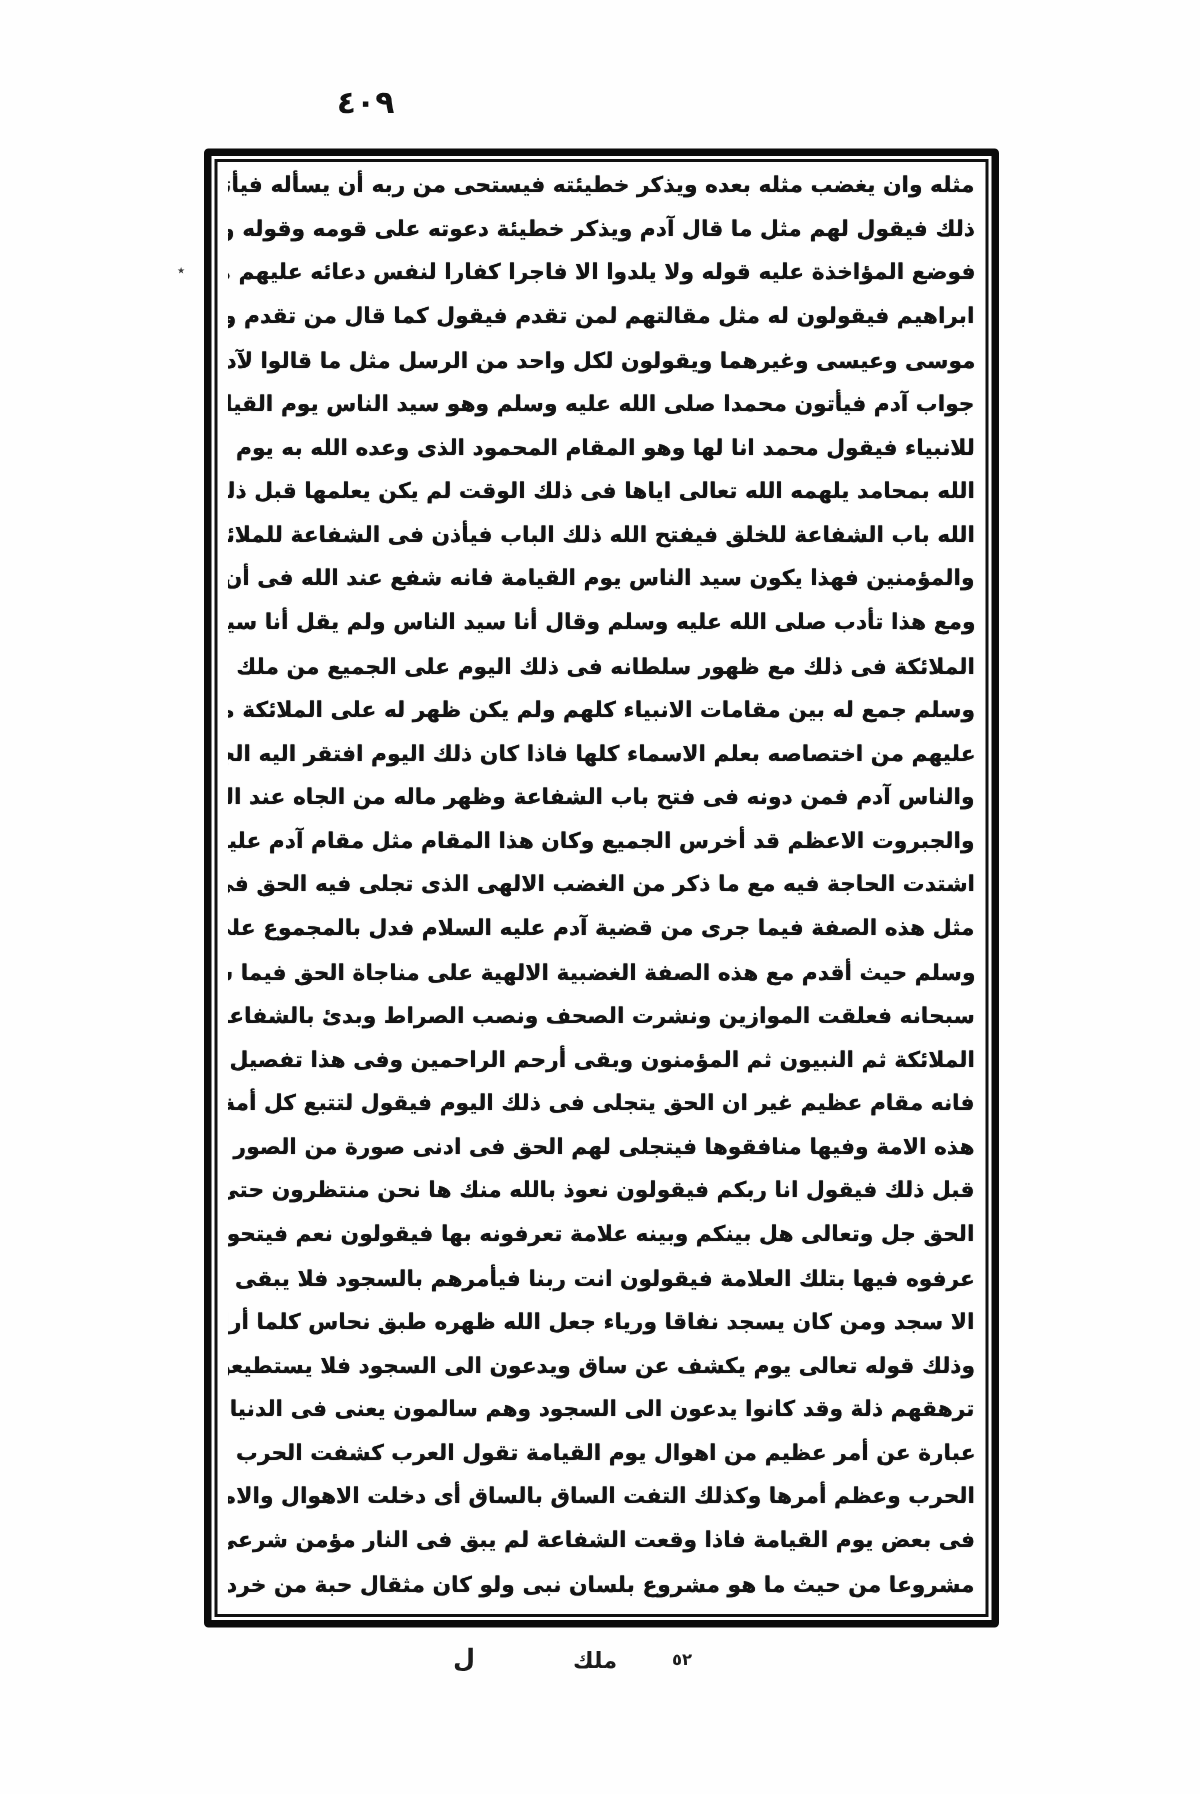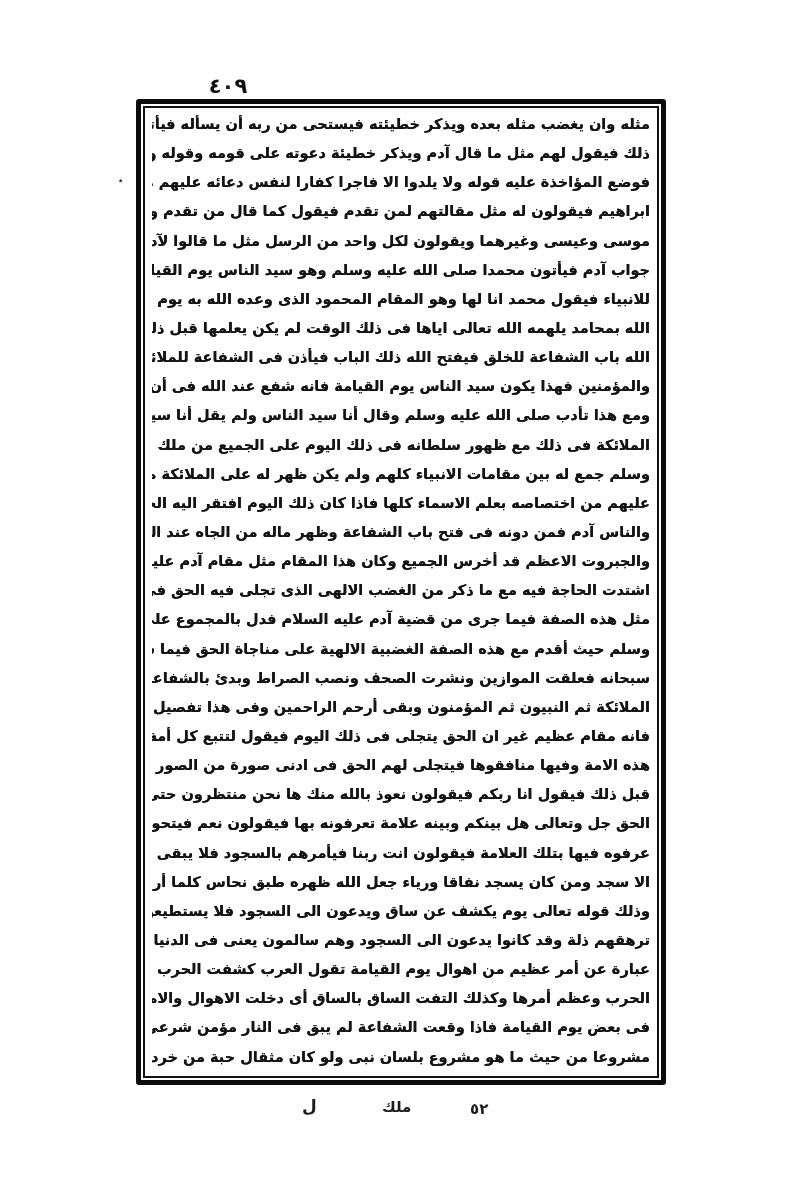--- a/index.html
+++ b/index.html
@@ -14,24 +14,24 @@
     font-family: "DejaVu Sans", sans-serif;
     overflow: hidden;
   }
   .sheet {
     position: absolute;
     inset: 0;
     background: #fefefe;
   }
   .page-number {
     position: absolute;
-    top: 74px;
+    top: 56px;
     left: 193px;
     width: 70px;
-    text-align: center;
+    text-align: right;
     direction: rtl;
     font-size: 21px;
     font-weight: bold;
     color: #121212;
     letter-spacing: 2px;
   }
   .margin-mark {
     position: absolute;
     top: 175px;
     left: 118px;
@@ -70,21 +70,21 @@
     color: #141414;
     white-space: nowrap;
     text-shadow: 0 0 0.5px #1a1a1a;
   }
   .footer-mark {
     position: absolute;
     direction: rtl;
     font-weight: bold;
     color: #1c1c1c;
   }
-  .quire-number   { top: 1100px; left: 470px; font-size: 15px; }
+  .quire-number   { top: 1100px; left: 448px; font-size: 11px; }
   .catchword      { top: 1098px; left: 382px; font-size: 15px; text-align: center; }
   .footer-letter  { top: 1096px; left: 302px; font-size: 17px; }
 </style>
 </head>
 <body>
 
 <div class="sheet">
 
   <div class="page-number">٤٠٩</div>
 

